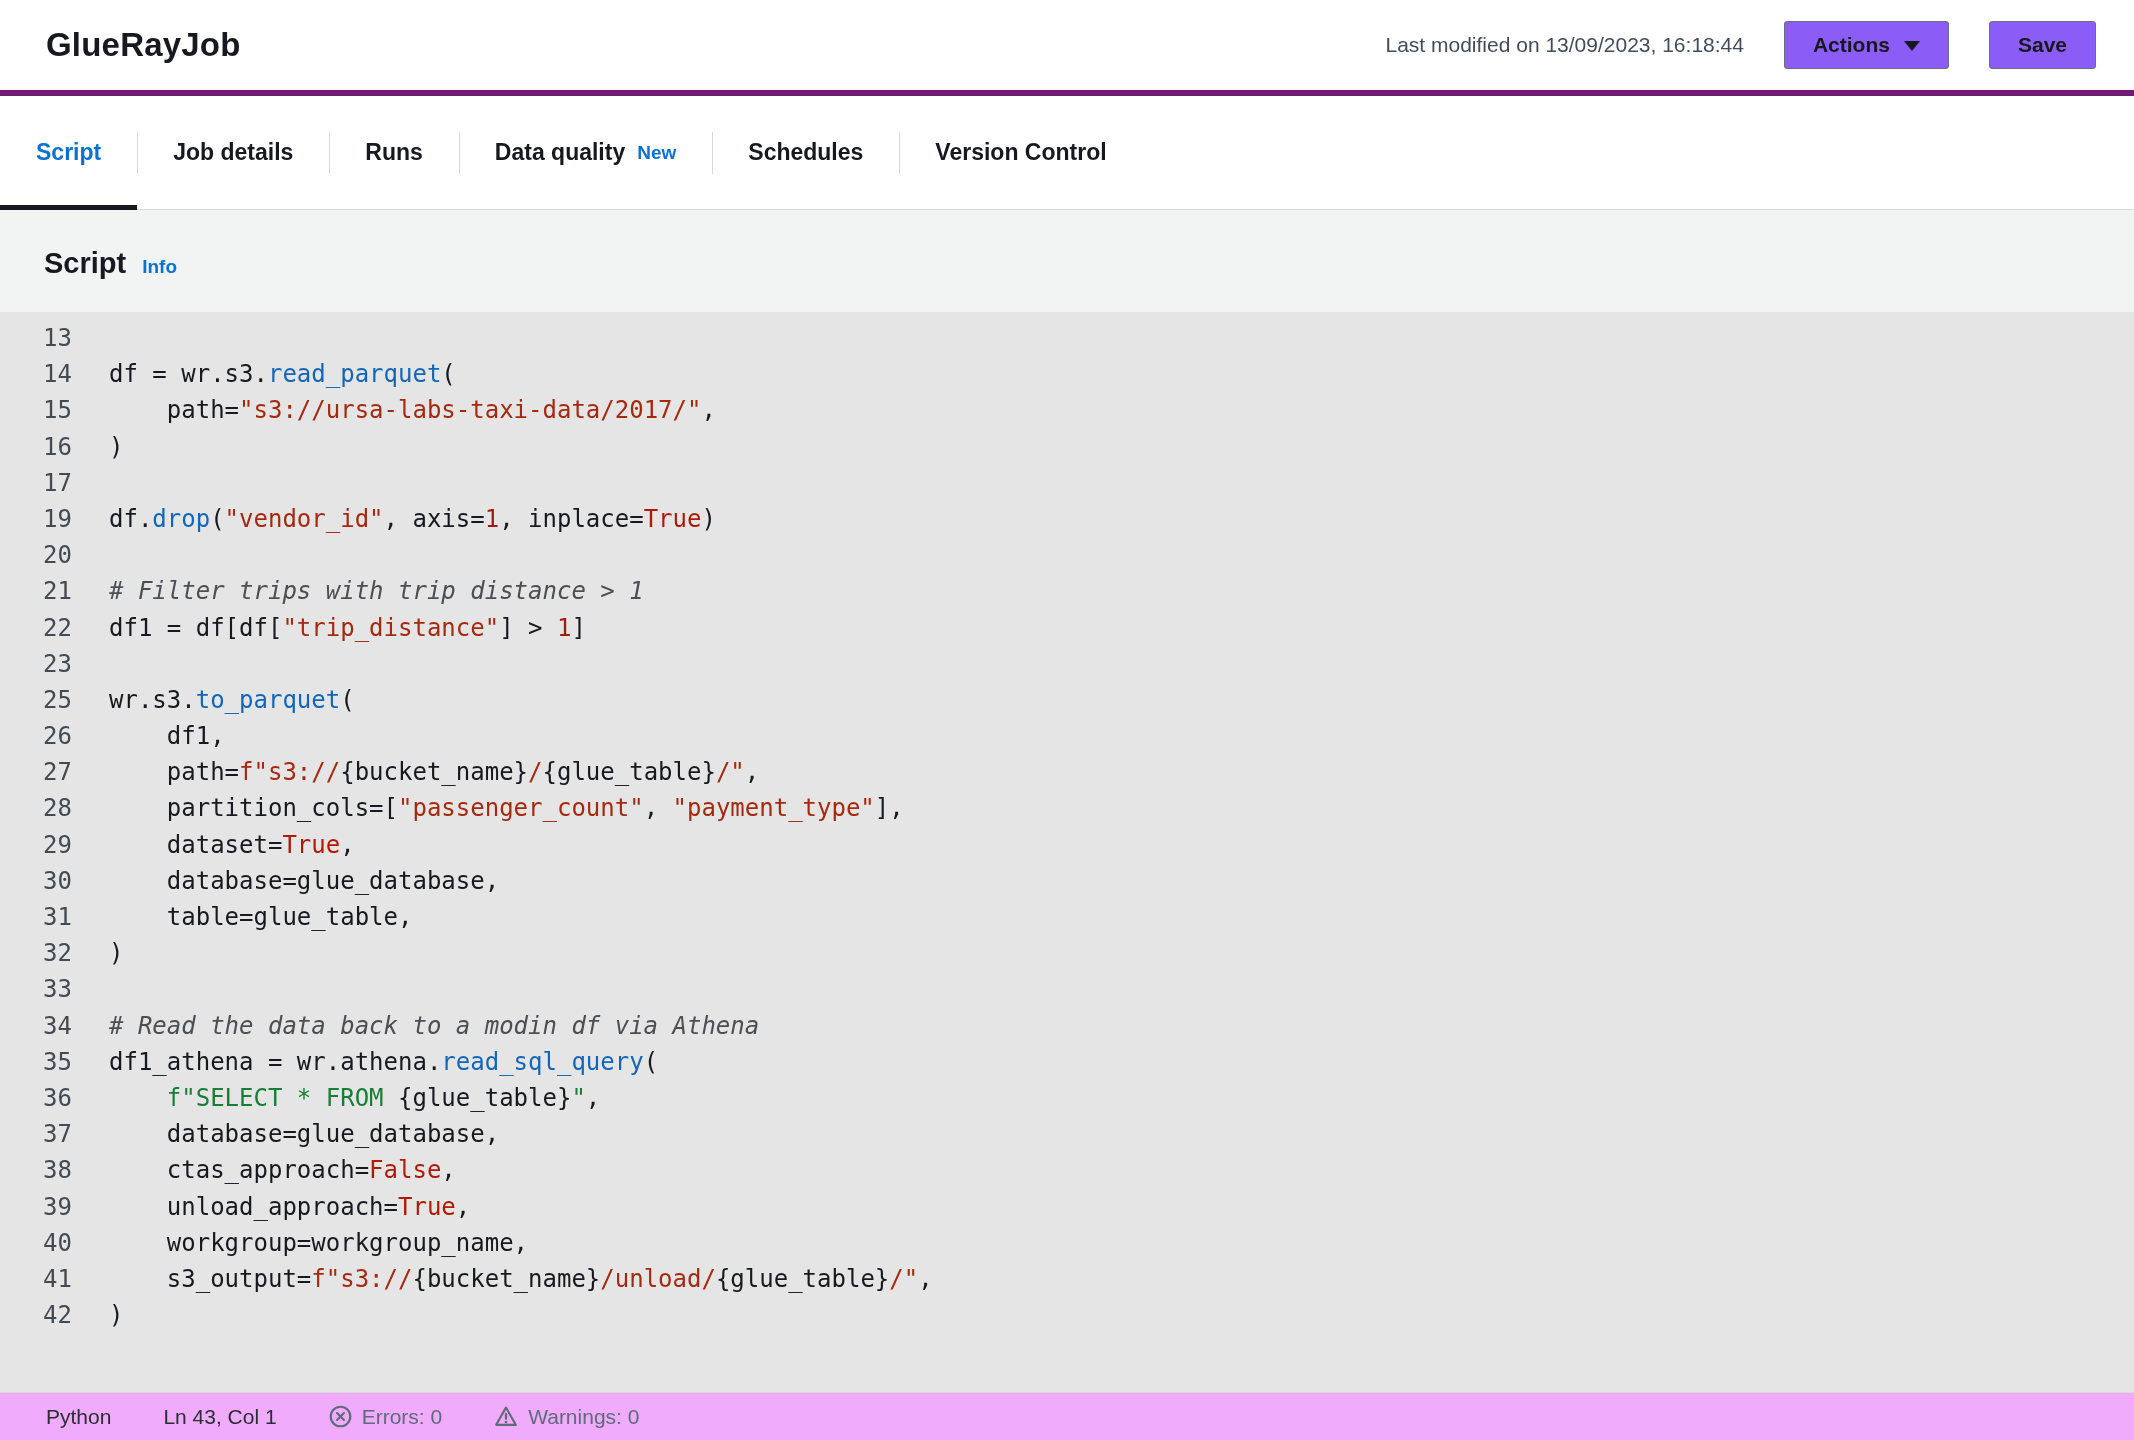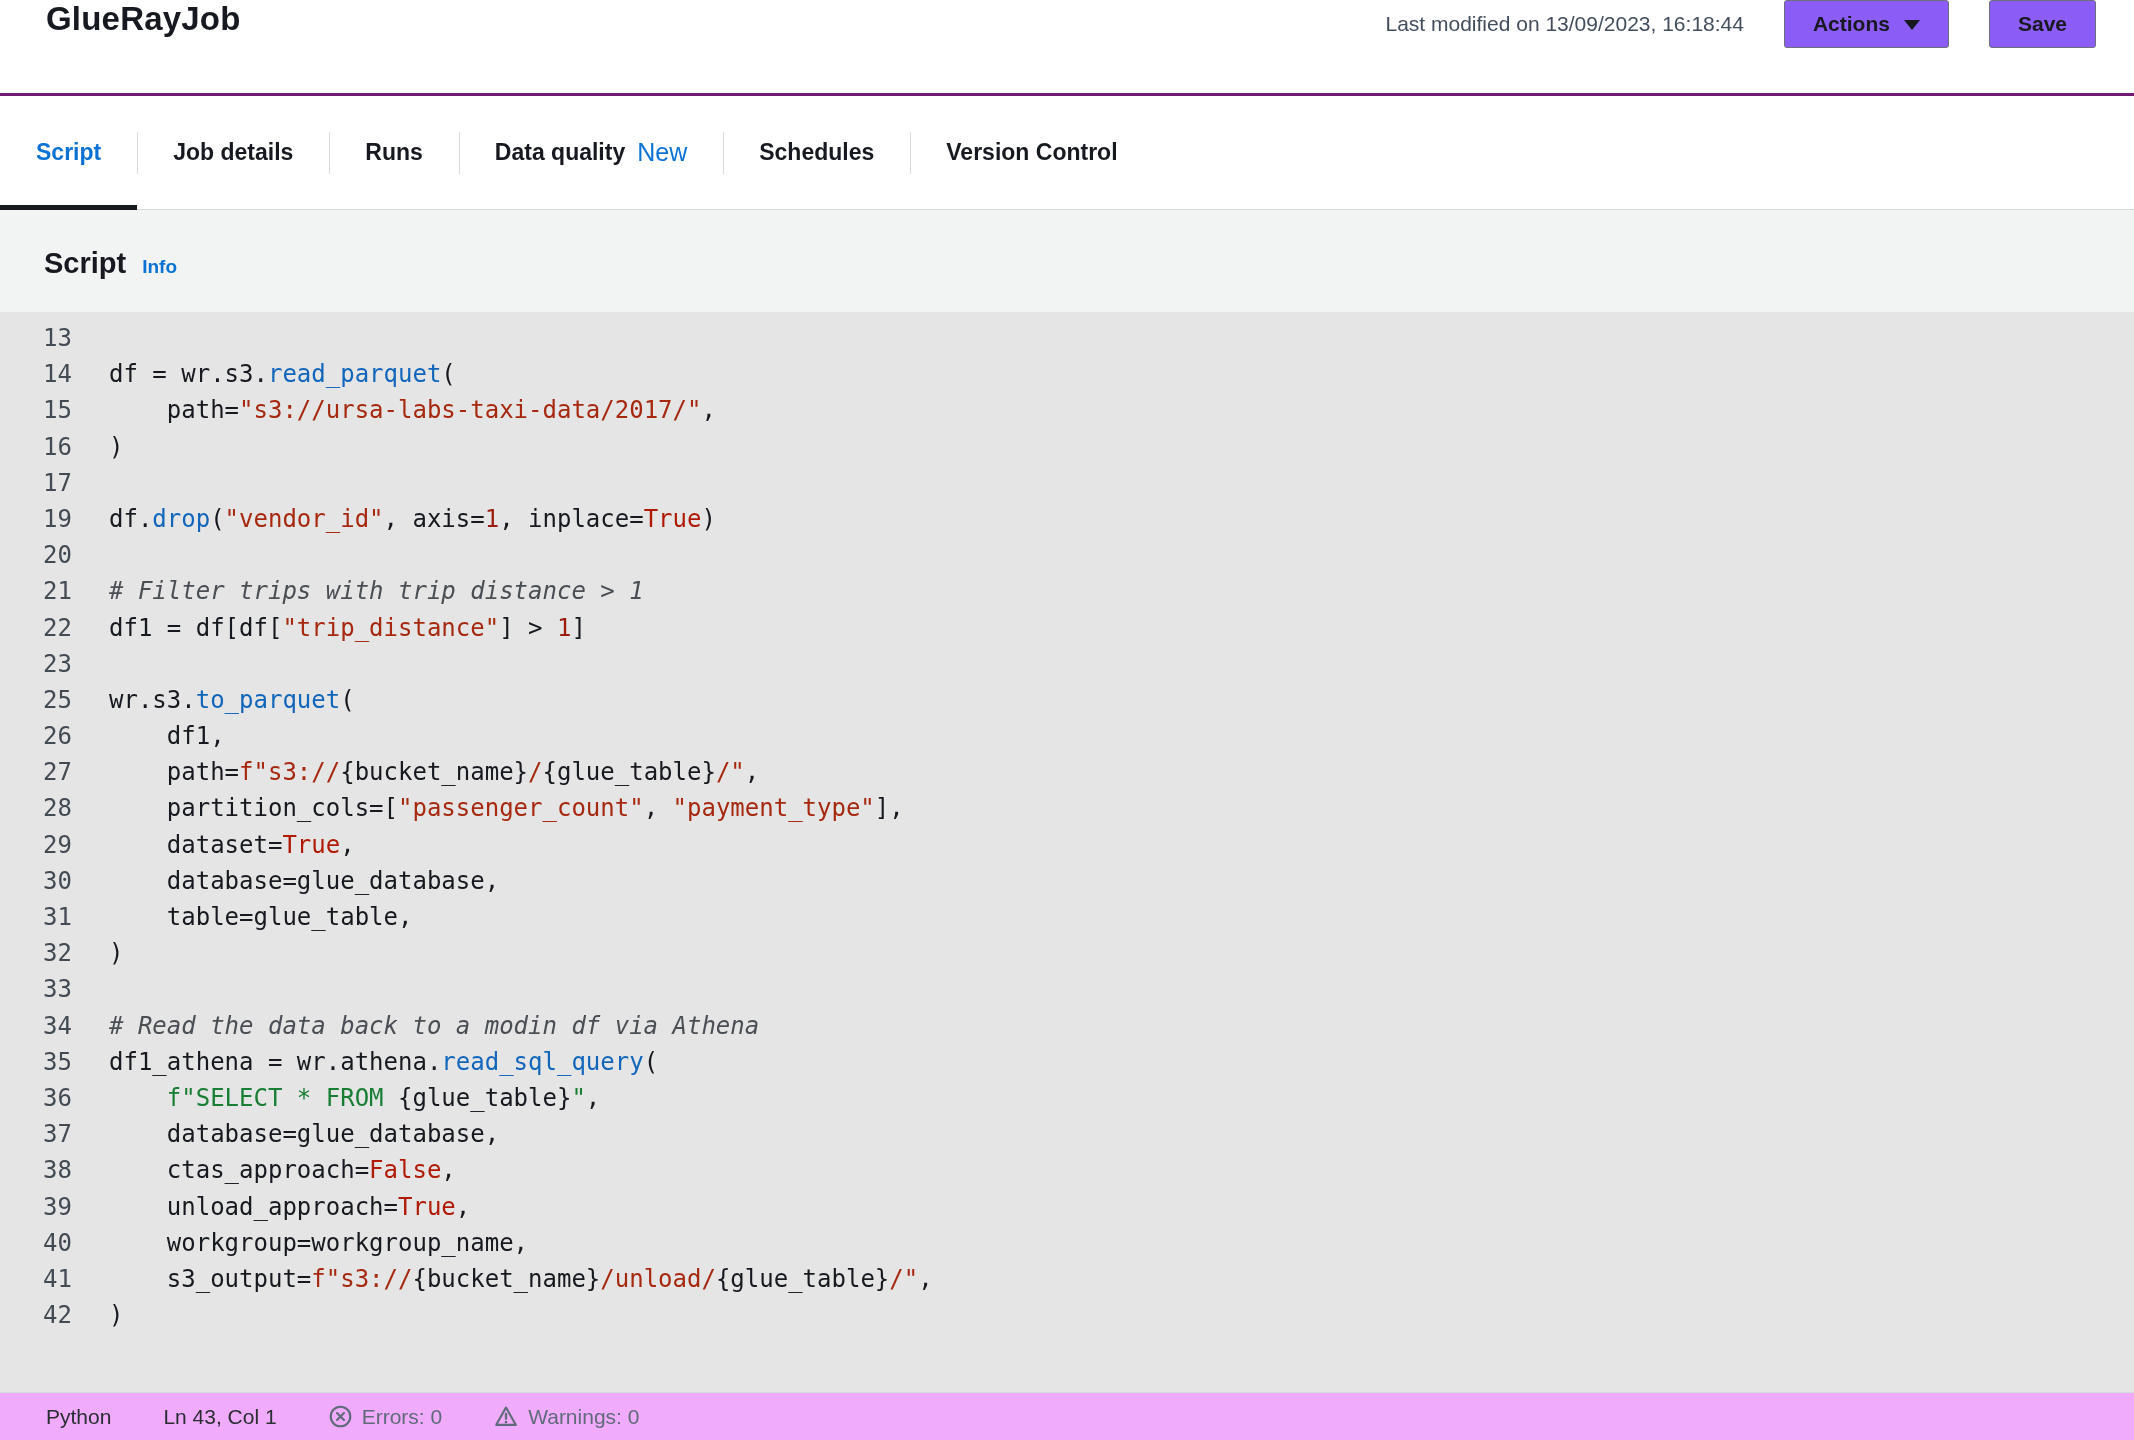--- a/index.html
+++ b/index.html
@@ -5,22 +5,22 @@
   * { margin:0; padding:0; box-sizing:border-box; }
   html,body { width:2134px; height:1440px; }
   body {
     font-family:"Liberation Sans","DejaVu Sans",sans-serif;
     background:#ffffff; color:#16191f; overflow:hidden;
   }
   .page { width:2134px; height:1440px; position:relative; background:#fff; }
 
   
   .topbar {
-    height:96px; display:flex; align-items:flex-start; justify-content:space-between;
-    padding:0 38px 0 46px; background:#fff; border-bottom:3px solid #701a75;
+    height:96px; display:flex; align-items:center; justify-content:space-between;
+    padding:0 38px 0 46px; background:#fff; border-bottom:6px solid #701a75;
   }
   .topbar h1 { font-size:33px; font-weight:700; color:#16191f; letter-spacing:.2px; }
   .topbar-right { display:flex; align-items:center; gap:40px; }
   .last-modified { font-size:21px; color:#414d5c; }
   .btn {
     font-family:inherit; font-size:21px; font-weight:700; color:#16191f;
     background:#8b5cf6; border:1px solid #687078; border-radius:3px;
     padding:11px 28px; display:inline-flex; align-items:center; gap:14px; cursor:pointer;
   }
   .caret {
@@ -40,21 +40,21 @@
     white-space:nowrap;
   }
   .tab + .tab::before {
     content:""; position:absolute; left:0; top:50%; transform:translateY(-50%);
     height:42px; width:1px; background:#d5dbdb;
   }
   .tab.active { color:#0972d3; }
   .tab.active::after {
     content:""; position:absolute; left:0; right:0; bottom:-1px; height:5px; background:#16191f;
   }
-  .tab-badge { color:#0972d3; font-size:25px; font-weight:400; margin-left:12px; }
+  .tab-badge { color:#0972d3; font-size:19px; font-weight:700; margin-left:12px; }
 
   
   .section-head {
     height:102px; background:#f2f3f3;
     display:flex; align-items:baseline; gap:16px; padding:37px 46px 0 44px;
   }
   .section-head h2 { font-size:29px; font-weight:700; color:#16191f; }
   .info-link { font-size:19px; font-weight:700; color:#0972d3; text-decoration:none; cursor:pointer; }
 
   

